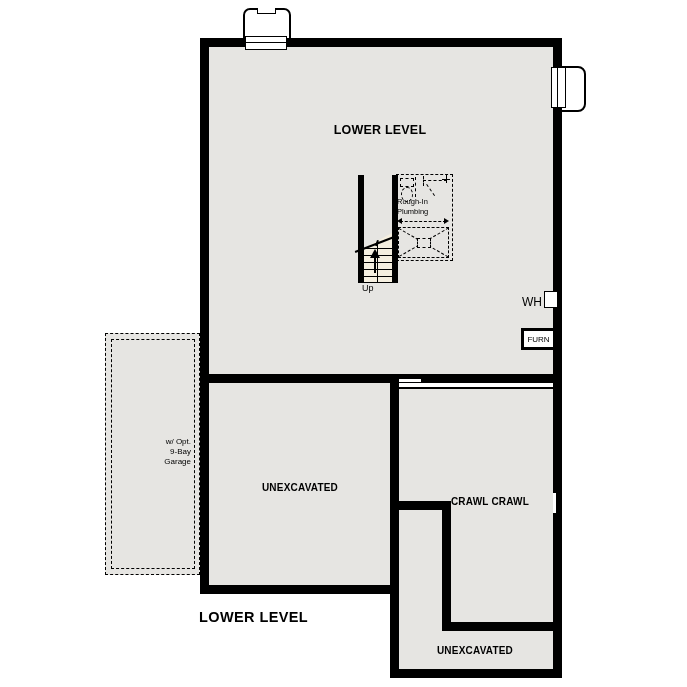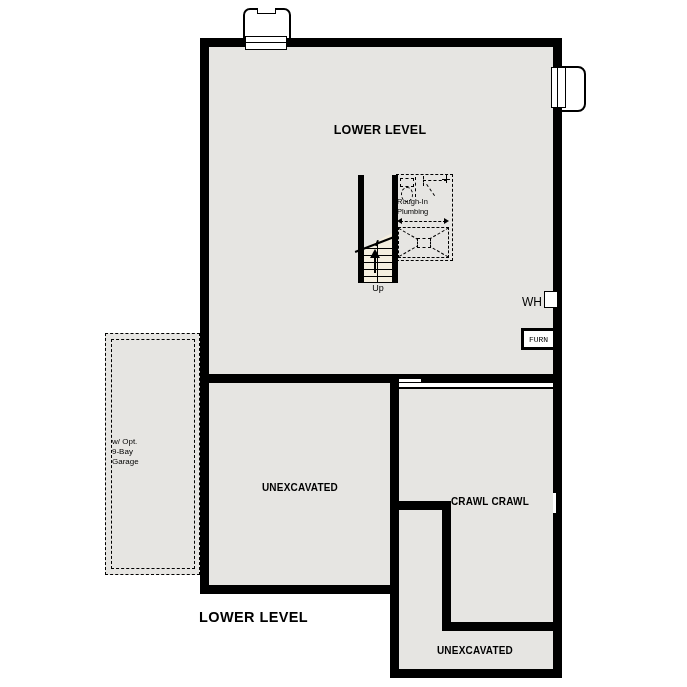--- a/index.html
+++ b/index.html
@@ -22,21 +22,21 @@
   .tri-right{position:absolute;width:0;height:0;border-top:3px solid transparent;border-bottom:3px solid transparent;border-left:5px solid #000;}
 </style>
 </head>
 <body>
 
 <div id="canvas">
 
   <div class="fill" style="left:105px;top:333px;width:95px;height:242px;"></div>
   <div class="dashed" style="left:105px;top:333px;width:93px;height:240px;border-width:1.5px;"></div>
   <div class="dashed" style="left:111px;top:339px;width:82px;height:228px;"></div>
-  <div class="abs" style="left:112px;top:437px;width:70px;text-align:left;font-size:8px;line-height:10px;">
+  <div class="abs" style="left:121px;top:437px;width:70px;text-align:right;font-size:8px;line-height:10px;">
     <div>w/ Opt.</div>
     <div>9-Bay</div>
     <div>Garage</div>
   </div>
 
   <div class="abs" style="left:243px;top:8px;width:44px;height:32px;background:#fff;border:2px solid #000;border-radius:7px 7px 3px 3px;"></div>
   <div class="abs" style="left:257px;top:8px;width:17px;height:5px;background:#fff;border:1.5px solid #000;border-top:none;"></div>
   <div class="abs" style="left:556px;top:66px;width:26px;height:42px;background:#fff;border:2px solid #000;border-radius:3px 8px 8px 3px;"></div>
 
   <div class="fill" style="left:204px;top:42px;width:354px;height:338px;"></div>
@@ -72,21 +72,21 @@
   <div class="sline" style="left:364px;top:255px;width:28px;height:1px;"></div>
   <div class="sline" style="left:364px;top:262px;width:28px;height:1px;"></div>
   <div class="sline" style="left:364px;top:269px;width:28px;height:1px;"></div>
   <div class="sline" style="left:364px;top:276px;width:28px;height:1px;"></div>
   <div class="sline" style="left:364px;top:282px;width:28px;height:1px;"></div>
   <div class="sline" style="left:377px;top:241px;width:1px;height:42px;"></div>
   <div class="sline" style="left:355px;top:251px;width:46px;height:1.5px;transform:rotate(-21deg);transform-origin:0 50%;"></div>
   <div class="sline" style="left:376px;top:240px;width:1.5px;height:6px;transform:rotate(20deg);"></div>
   <div class="tri-up" style="left:370px;top:249px;"></div>
   <div class="sline" style="left:374px;top:257px;width:2px;height:16px;"></div>
-  <div class="abs" style="left:362px;top:283px;width:32px;text-align:center;font-size:9px;">Up</div>
+  <div class="abs" style="left:362px;top:283px;width:32px;font-size:9px;">Up</div>
 
   <div class="dashed" style="left:396px;top:174px;width:55px;height:85px;border-width:1.5px;"></div>
   <div class="dashed" style="left:400px;top:178px;width:12px;height:7px;"></div>
   <div class="dashed" style="left:401px;top:187px;width:10px;height:13px;border-radius:50%;"></div>
   <div class="abs" style="left:415px;top:177px;width:0;height:20px;border-left:1px dashed #000;"></div>
   <div class="dline" style="left:423px;top:180px;width:24px;"></div>
   <div class="abs" style="left:423px;top:176px;width:0;height:10px;border-left:1px dashed #000;"></div>
   <div class="dline" style="left:427px;top:184px;width:14px;transform:rotate(55deg);transform-origin:0 0;"></div>
   <div class="sline" style="left:442px;top:179px;width:8px;height:1px;"></div>
   <div class="sline" style="left:446px;top:175px;width:1px;height:8px;"></div>
@@ -99,21 +99,21 @@
   <div class="tri-right" style="left:444px;top:218px;"></div>
   <div class="dashed" style="left:398px;top:227px;width:49px;height:29px;border-width:1.5px;"></div>
   <div class="abs" style="left:399px;top:228px;width:57px;height:0;border-top:1px dashed #000;transform:rotate(30deg);transform-origin:0 0;"></div>
   <div class="abs" style="left:399px;top:256px;width:57px;height:0;border-top:1px dashed #000;transform:rotate(-30deg);transform-origin:0 0;"></div>
   <div class="dashed" style="left:417px;top:238px;width:12px;height:8px;background:#e6e5e2;"></div>
 
   <div class="abs small" style="left:520px;top:295px;width:22px;text-align:right;">WH</div>
   <div class="abs" style="left:544px;top:291px;width:12px;height:15px;background:#fff;border:1.5px solid #000;"></div>
   <div class="abs" style="left:521px;top:328px;width:31px;height:18px;background:#fff;border:2px solid #000;">
     <div class="abs" style="left:0px;top:0px;right:0px;bottom:0px;border:1px solid #000;display:flex;align-items:center;justify-content:center;">
-      <span class="small" style="font-size:8px;font-family:Liberation Mono, monospace;">FURN</span>
+      <span class="small" style="font-size:8px;">FURN</span>
     </div>
   </div>
 
   <div class="lbl" style="left:300px;top:95px;width:160px;text-align:center;font-size:12.5px;line-height:14px;">
     <div>LOWER LEVEL</div>
   </div>
   <div class="lbl" style="left:225px;top:482px;width:150px;text-align:center;font-size:10px;">UNEXCAVATED</div>
   <div class="lbl" style="left:430px;top:496px;width:120px;text-align:center;font-size:10px;">CRAWL CRAWL</div>
   <div class="lbl" style="left:400px;top:645px;width:150px;text-align:center;font-size:10px;">UNEXCAVATED</div>
   <div class="lbl" style="left:199px;top:609px;font-size:14.5px;letter-spacing:.4px;">LOWER LEVEL</div>

